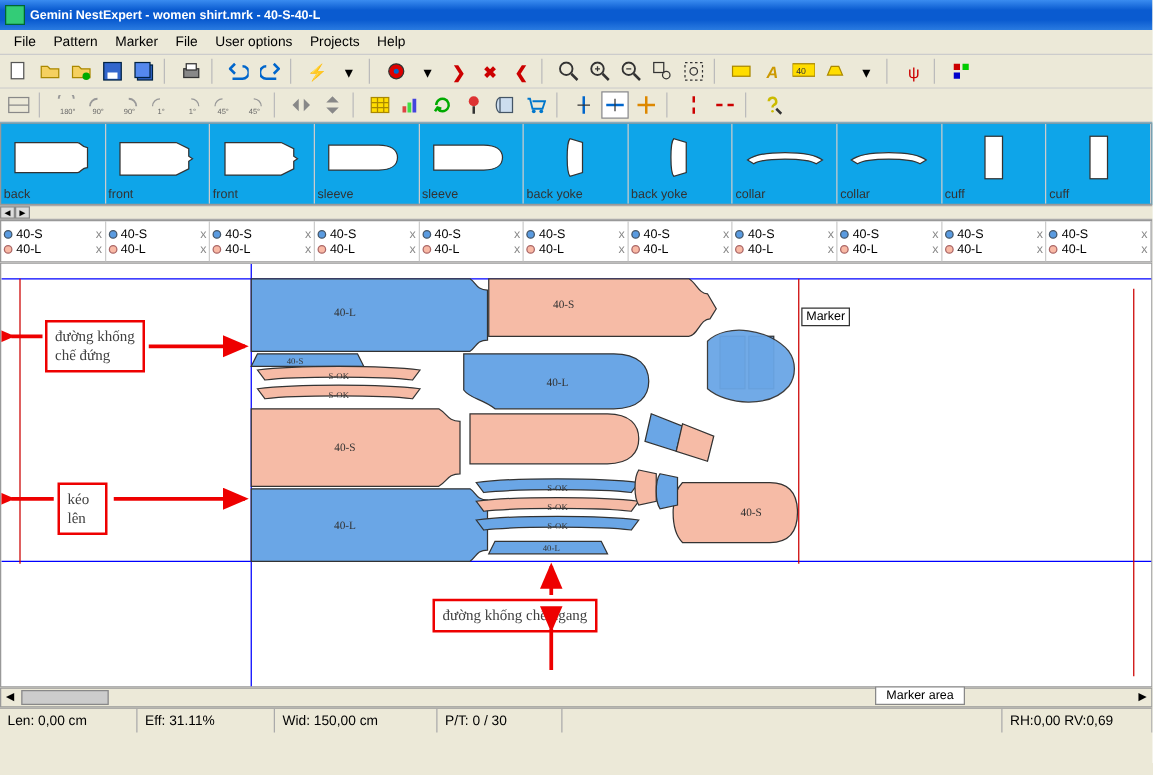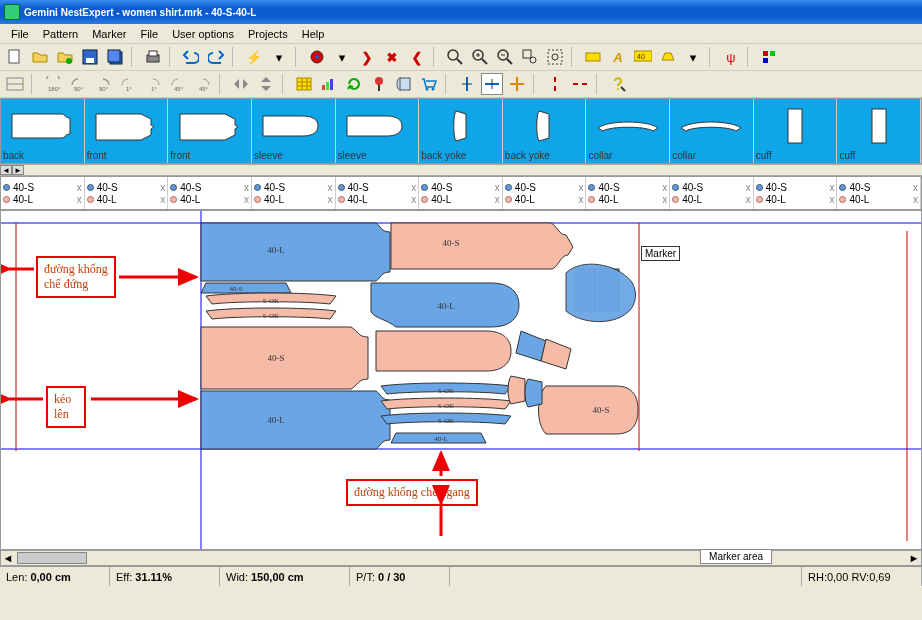--- a/index.html
+++ b/index.html
@@ -15,31 +15,31 @@
   .piece-cell { width: 84px; border-right: 1px solid #ccc; padding: 2px; display: flex; flex-direction: column; justify-content: space-between; }
   .piece-shape { flex: 1; display: flex; align-items: center; justify-content: center; }
   .piece-label { font-size: 10px; color: #333; }
   .sizes-strip { display: flex; background: #fff; border: 1px solid #999; height: 34px; }
   .size-cell { width: 84px; border-right: 1px solid #ccc; padding: 2px; font-size: 10px; display: flex; flex-direction: column; justify-content: center; gap: 1px; }
   .size-row { display: flex; align-items: center; gap: 3px; }
   .dot-b { width: 7px; height: 7px; border-radius: 50%; background: #5a9be0; border: 1px solid #456; }
   .dot-p { width: 7px; height: 7px; border-radius: 50%; background: #f9b9a5; border: 1px solid #a66; }
   .marker-area { position: relative; background: #fff; height: 340px; border: 1px solid #999; overflow: hidden; }
   .marker-area svg { position: absolute; top: 0; left: 0; }
-  .annot { position: absolute; border: 2px solid #e00; color: #c2410c; padding: 4px 6px; background: rgba(255,255,255,0.6); font-size: 12px; font-family: 'Times New Roman', serif; }
+  .annot { position: absolute; border: 2px solid #e00; color: #404040; padding: 4px 6px; background: rgba(255,255,255,0.6); font-size: 12px; font-family: 'Times New Roman', serif; }
   .annot-white { position: absolute; background: #fff; color: #e00; padding: 4px 6px; font-size: 13px; font-family: 'Times New Roman', serif; line-height: 1.2; }
   .arrow-red { position: absolute; }
   .marker-label { position: absolute; border: 1px solid #333; background: #fff; padding: 1px 3px; font-size: 10px; }
   .scroll-h { height: 16px; background: #ece9d8; border: 1px solid #999; display: flex; align-items: center; }
   .scroll-h .thumb { height: 12px; background: #ccc; border: 1px solid #888; }
   .scrolltab { position: absolute; right: 150px; top: -1px; background: #fff; border: 1px solid #888; padding: 1px 8px; font-size: 10px; }
   .statusbar { background: #ece9d8; height: 20px; border-top: 1px solid #999; display: flex; align-items: center; font-size: 11px; }
   .status-cell { border-right: 1px solid #aaa; padding: 2px 6px; height: 100%; display: flex; align-items: center; }
   .status-cell .lbl { margin-right: 3px; }
-  .status-cell .val { font-weight: bold; }
+  .status-cell .val { font-weight: normal; }
   .hscroll-small { height: 12px; background: #ece9d8; border-top: 1px solid #aaa; border-bottom: 1px solid #aaa; display:flex; }
   .hscroll-small .arrow { width:12px;height:10px;border:1px solid #888;background:#ddd;font-size:8px;text-align:center; }
 </style>
 </head>
 <body>
 
 <div class="titlebar">
   <div class="icon-app"></div>
   <span>Gemini NestExpert - women shirt.mrk - 40-S-40-L</span>
 </div>

